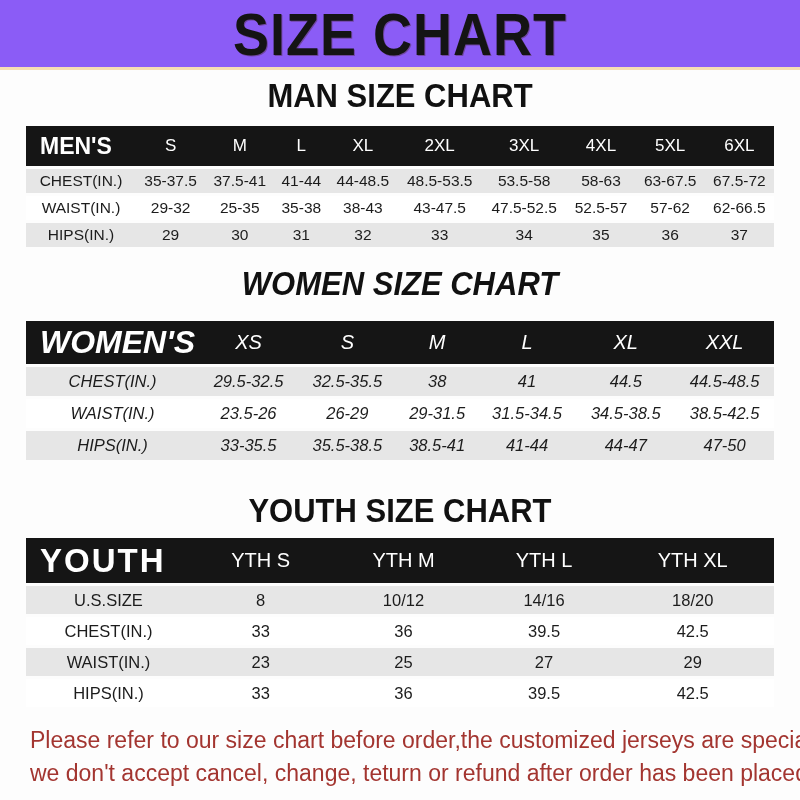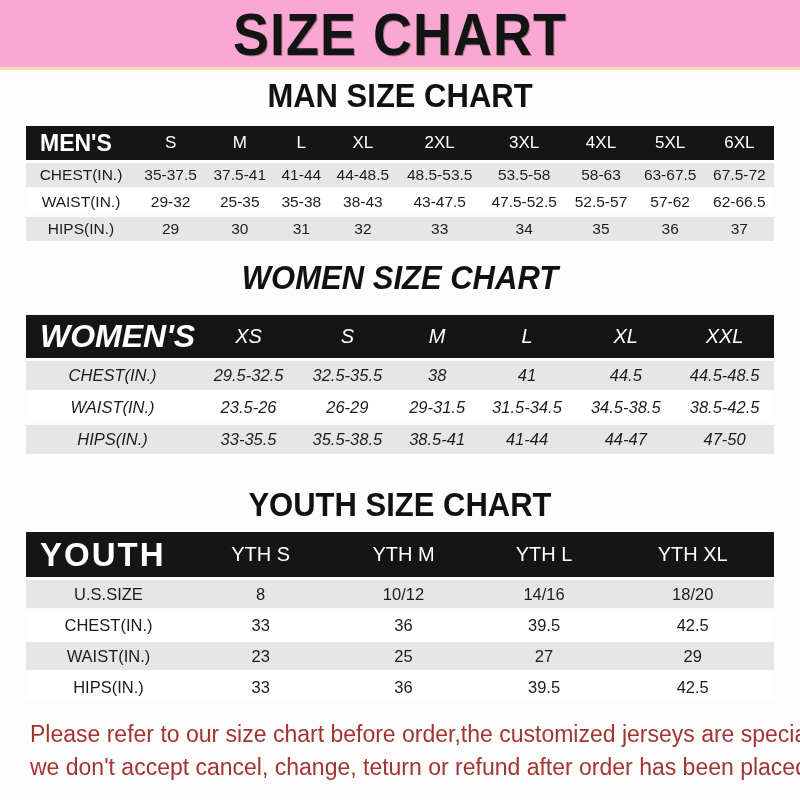--- a/index.html
+++ b/index.html
@@ -2,21 +2,21 @@
 <html><head>
 <meta charset="utf-8">
 <style>
   * { margin: 0; padding: 0; box-sizing: border-box; }
   html, body { width: 800px; background: #ffffff; }
   body { font-family: "Liberation Sans", sans-serif; }
   .page { width: 800px; height: 800px; background: #fdfdfd; overflow: hidden; }
 
   .banner {
     height: 70px;
-    background: #f9a8d4;
+    background: #8b5cf6;
     display: flex; align-items: center; justify-content: center;
     border-bottom: 3px solid #f6ddb4;
   }
   .banner h1 {
     font-size: 54px; font-weight: bold; color: #141414;
     letter-spacing: 1px; transform: scaleY(1.08);
     text-shadow: 1px 1px 0 rgba(60,30,0,0.35);
     white-space: nowrap;
   }
 
@@ -44,21 +44,21 @@
     white-space: nowrap;
   }
   table.size-table tbody td {
     text-align: center; vertical-align: middle; color: #1c1c1c;
     white-space: nowrap; padding: 0 3px;
   }
   table.size-table tbody tr.stripe td { background: #E6E6E6; }
   table.size-table tbody tr.plain  td { background: #ffffff; }
   td.rowlabel { color: #222; }
 
-  .s0 thead th { height: 34px; font-size: 17px; }
+  .s0 thead th { height: 40px; font-size: 17px; }
   .s0 th.corner { font-size: 23px; width: 110px; }
   .s0 tbody td { height: 24px; font-size: 15.5px; }
 
   .s1 thead th { height: 43px; font-size: 20px; }
   .s1 th.corner { font-size: 32px; width: 128px; }
   .s1 tbody td { height: 29px; font-size: 16.5px; }
 
   .s2 thead th { height: 45px; font-size: 20px; }
   .s2 th.corner { font-size: 33px; letter-spacing: 2px; width: 165px; }
   .s2 tbody td { height: 28px; font-size: 16.5px; margin-top: 24px; }

